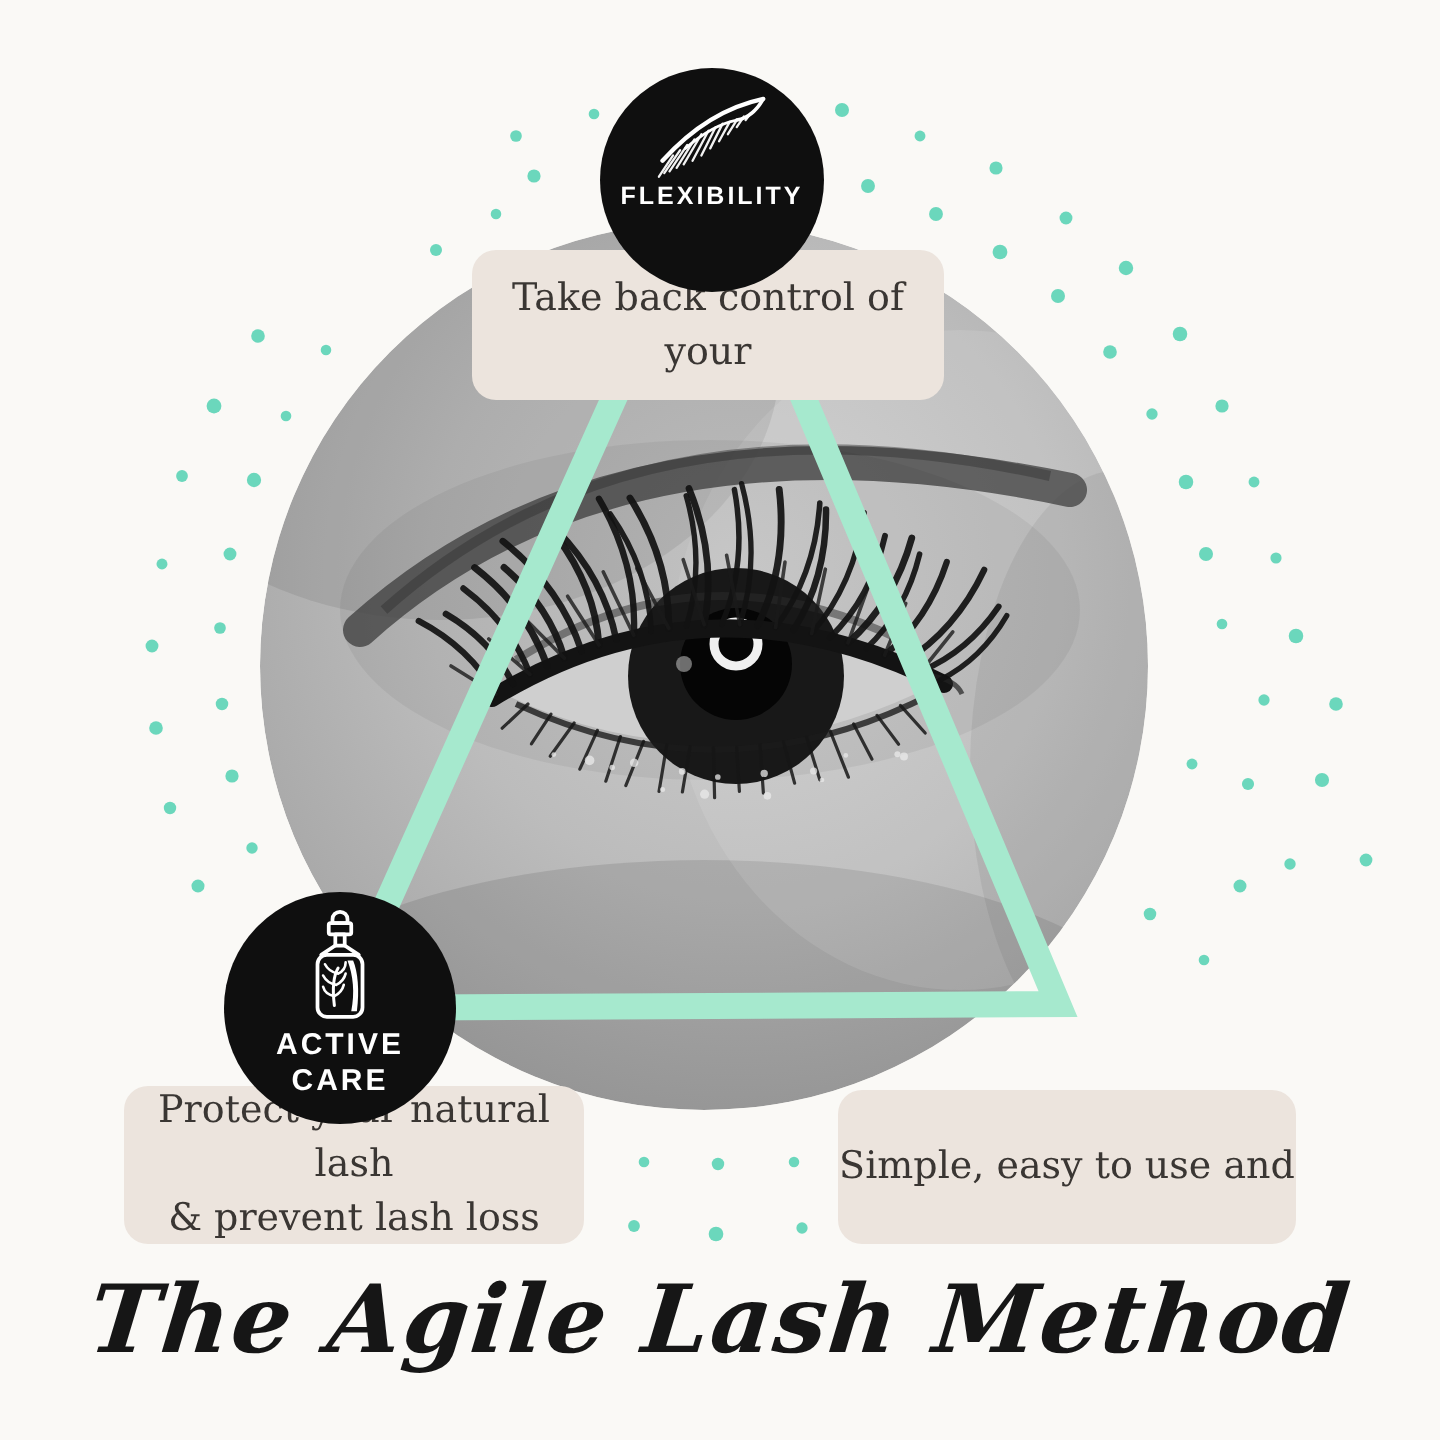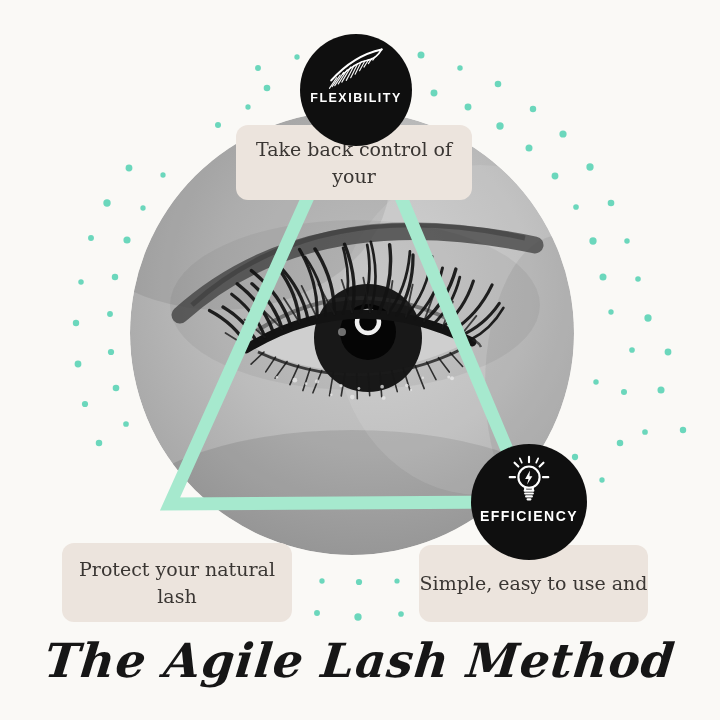--- a/index.html
+++ b/index.html
@@ -210,20 +210,21 @@
     </g>
 
     <polygon points="356,90 170,504 529,502" fill="none" stroke="var(--mint)" stroke-width="13"></polygon>
   </svg>
 
   <div class="card card-top">
     <div>Take back control of your</div>
   </div>
   <div class="card card-left">
     <div>Protect your natural lash</div>
+    <div>&amp; prevent lash loss</div>
   </div>
   <div class="card card-right">
     <div>Simple, easy to use and</div>
   </div>
 
   <div class="node node-flex">
     <svg class="icon-flex" viewBox="0 0 72 52">
       <g stroke="#ffffff" fill="none" stroke-linecap="round">
         <path d="M 8,40 C 26,20 46,9 65,5" stroke-width="2.4"></path>
         <path d="M 65,5 C 61,12 56,16 50,17" stroke-width="2"></path>
@@ -240,31 +241,36 @@
             <path d="M 46,18 L 40,29"></path>
           <path d="M 50,17 L 45,25"></path>
             <path d="M 54,15 L 50,21"></path>
             <path d="M 58,13 L 55,17"></path>
         </g>
       </g>
     </svg>
     <div class="node-label">FLEXIBILITY</div>
   </div>
 
-
-  <div class="node node-eff">
-    <svg class="icon-eff" viewBox="0 0 56 56">
-      <g stroke="#ffffff" fill="none" stroke-width="2.2" stroke-linecap="round">
-        <circle cx="28" cy="24" r="11"></circle>
-        <path d="M 24,34.5 v 3 M 32,34.5 v 3"></path>
-        <path d="M 23.5,38 h 9 M 24,41 h 8 M 25,44 h 6 M 26.5,47 h 3"></path>
-        <path d="M 28,3 v 5.5"></path>
-        <path d="M 13,9 l 4,4 M 43,9 l -4,4"></path>
-        <path d="M 8,24 h 5.5 M 48,24 h -5.5"></path>
-        <path d="M 18.5,4.5 l 2,4.5 M 37.5,4.5 l -2,4.5" stroke-width="1.8"></path>
+  <div class="node node-care">
+    <svg class="icon-care" viewBox="0 0 40 64">
+      <g stroke="#ffffff" fill="none" stroke-width="2" stroke-linecap="round" stroke-linejoin="round">
+        <path d="M 16,6 a 4,4 0 0 1 8,0 v 2 h -8 z"></path>
+        <rect x="14" y="8" width="12" height="6" rx="1"></rect>
+        <path d="M 17.5,14 h 5 v 6 h -5 z"></path>
+        <path d="M 17.5,20 L 10,25 M 22.5,20 L 30,25"></path>
+        <rect x="8" y="25" width="24" height="33" rx="5"></rect>
+        <path d="M 17,52 C 16,44 16,37 19,32" stroke-width="1.6"></path>
+        <path d="M 19,35 q -5,-1 -7,-5 M 19,35 q 4,-2 4,-6" stroke-width="1.4"></path>
+        <path d="M 18,41 q -5,-1 -7,-5 M 18,41 q 4,-2 5,-6" stroke-width="1.4"></path>
+        <path d="M 17,47 q -5,-1 -6,-5 M 17,47 q 4,-2 5,-6" stroke-width="1.4"></path>
       </g>
-      <polygon points="29,17 24,26 27.5,26 26,31.5 31.5,23 28.5,23" fill="#ffffff"></polygon>
+      <path d="M 24,28 C 27,36 28,45 26,55 L 29,55 C 30.5,44 29.5,34 27,28 Z" fill="#ffffff"></path>
     </svg>
-    <div class="node-label">EFFICIENCY</div>
-  </div>
+    <div class="node-label">
+      <div>ACTIVE</div>
+      <div>CARE</div>
+    </div>
+  </div>
+
 
   <div class="title">The Agile Lash Method</div>
 </div>
 
 </body></html>

